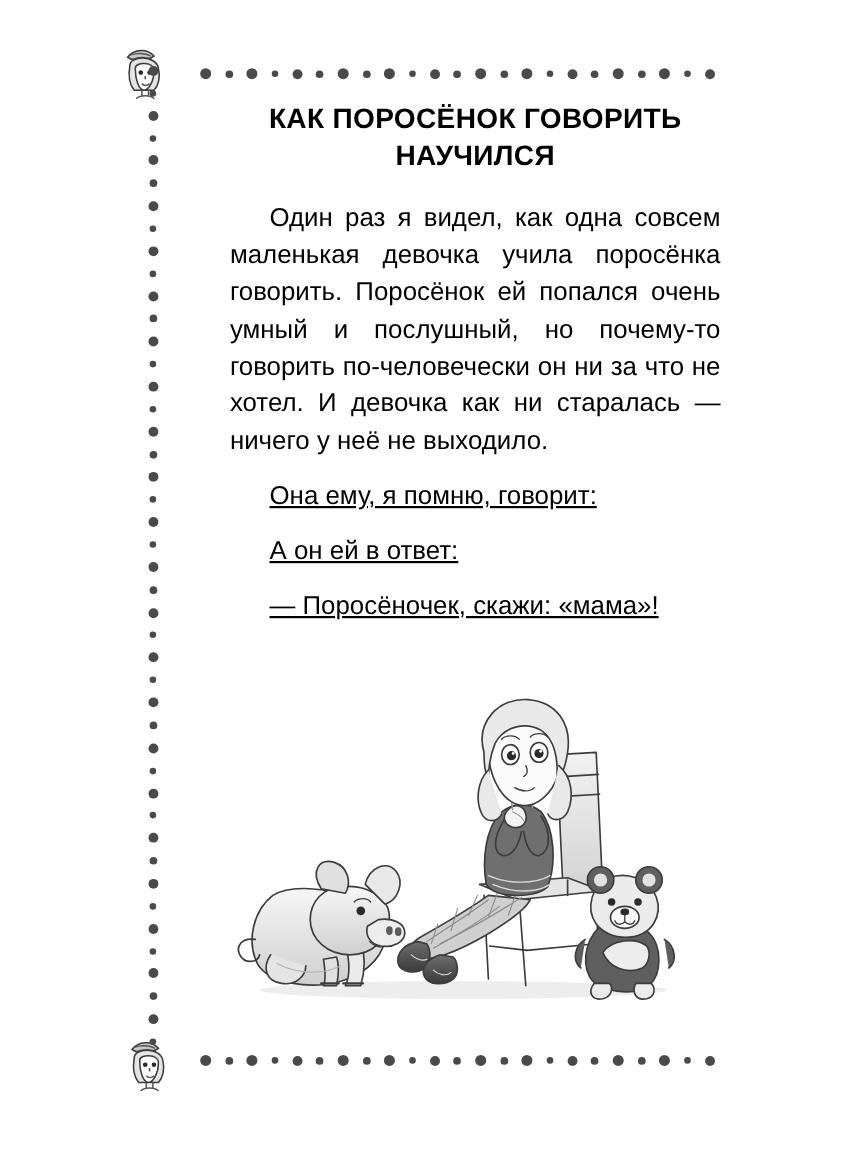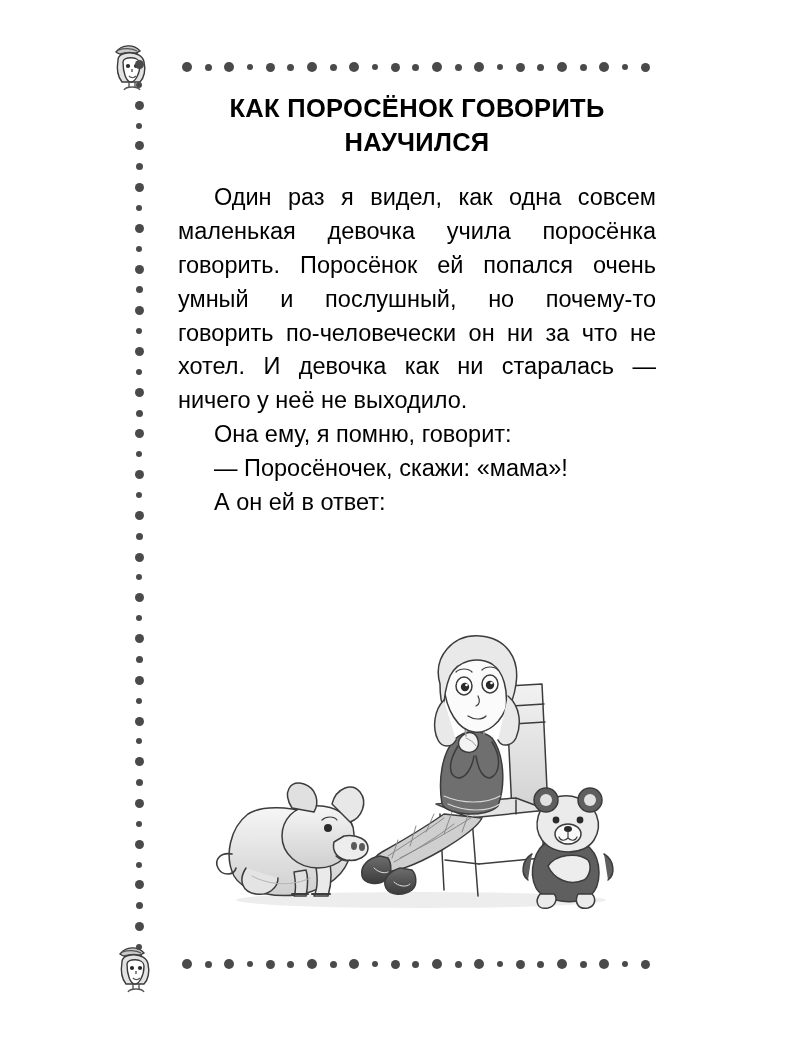--- a/index.html
+++ b/index.html
@@ -66,48 +66,49 @@
     position: absolute;
     width: 58px;
     height: 58px;
   }
   .girl-top { left: 104px; top: 38px; }
   .girl-bottom { left: 108px; top: 940px; }
 
   
   .content {
     position: absolute;
-    left: 178px;
+    left: 193px;
     top: 92px;
     width: 478px;
   }
 
   h1.title {
     font-size: 25.5px;
     font-weight: bold;
     letter-spacing: 0.3px;
     line-height: 1.32;
     text-align: center;
     margin: 0 0 22px 0;
     white-space: pre-line;
   }
 
   p.para {
     font-size: 23.5px;
     line-height: 1.44;
-    margin: 0;
+    margin: 16px;
     text-align: justify;
     text-justify: inter-word;
   }
   p.para.first {
     text-indent: 36px;
   }
   p.para.indent {
     text-indent: 36px;
     text-align: left;
+    text-decoration: underline;
   }
 
   
   .illustration {
     position: absolute;
     left: 186px;
     top: 628px;
     width: 470px;
     height: 300px;
   }
@@ -255,22 +256,22 @@
       <span class="dot" style="width: 10px; height: 10px; background: rgb(74, 74, 74);"></span>
       <span class="dot" style="width: 6px; height: 6px; background: rgb(74, 74, 74);"></span>
       <span class="dot" style="width: 9px; height: 9px; background: rgb(74, 74, 74);"></span>
     </div>
 
   <div class="content">
     <h1 class="title">КАК ПОРОСЁНОК ГОВОРИТЬ
 НАУЧИЛСЯ</h1>
     <p class="para first">Один раз я видел, как одна совсем маленькая девочка учила поросёнка говорить. Поросёнок ей попался очень умный и послушный, но почему-то говорить по-человечески он ни за что не хотел. И девочка как ни старалась — ничего у неё не выходило.</p>
     <p class="para indent">Она ему, я помню, говорит:</p>
+    <p class="para indent">А он ей в ответ:</p>
     <p class="para indent">— Поросёночек, скажи: «мама»!</p>
-    <p class="para indent">А он ей в ответ:</p>
   </div>
 
   <div class="illustration">
     <svg class="illus-svg" viewBox="0 0 470 300" width="470" height="300" aria-hidden="true">
       <defs>
         <linearGradient id="g-soft" x1="0" y1="0" x2="0" y2="1">
           <stop offset="0%" stop-color="#f2f2f2"></stop>
           <stop offset="100%" stop-color="#d2d2d2"></stop>
         </linearGradient>
         <linearGradient id="g-pig" x1="0" y1="0" x2="0" y2="1">

